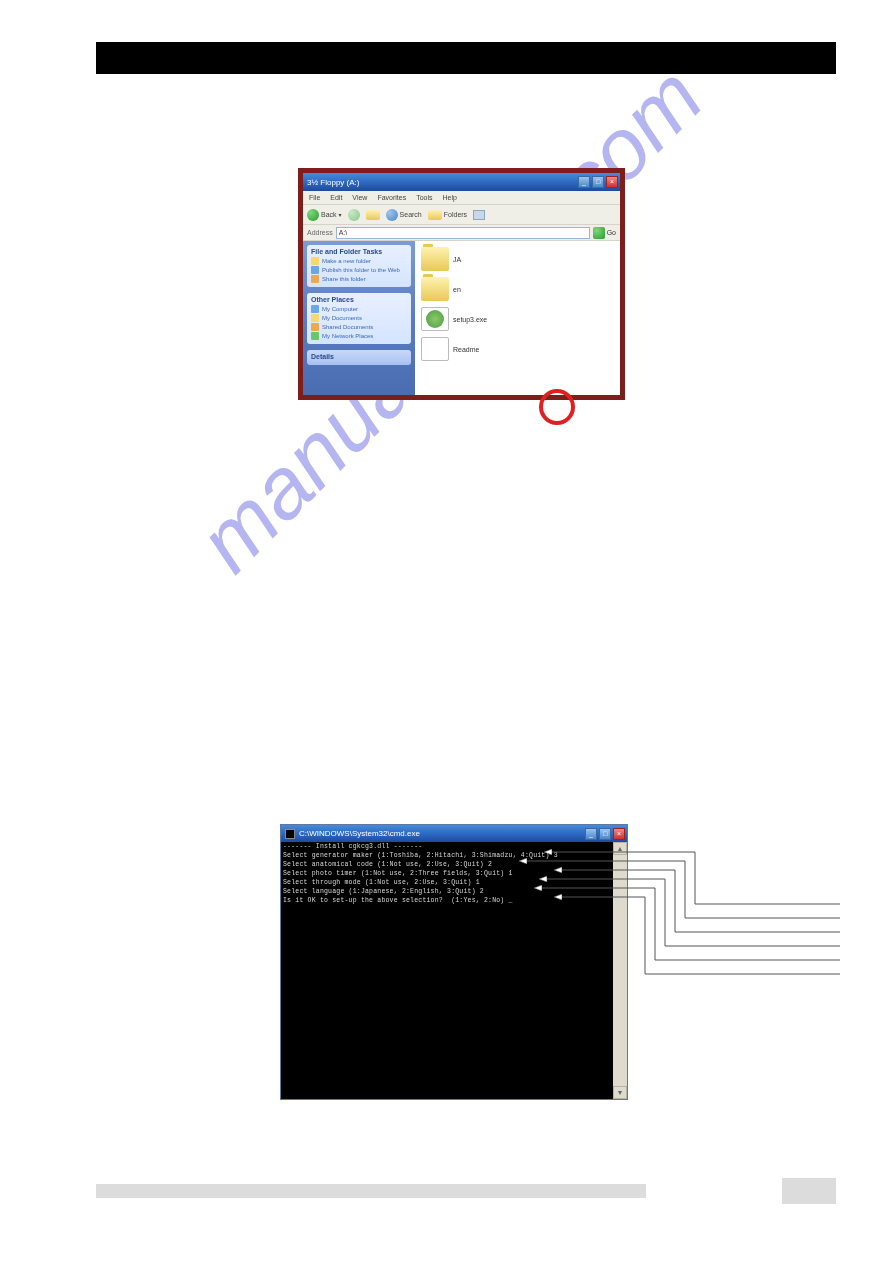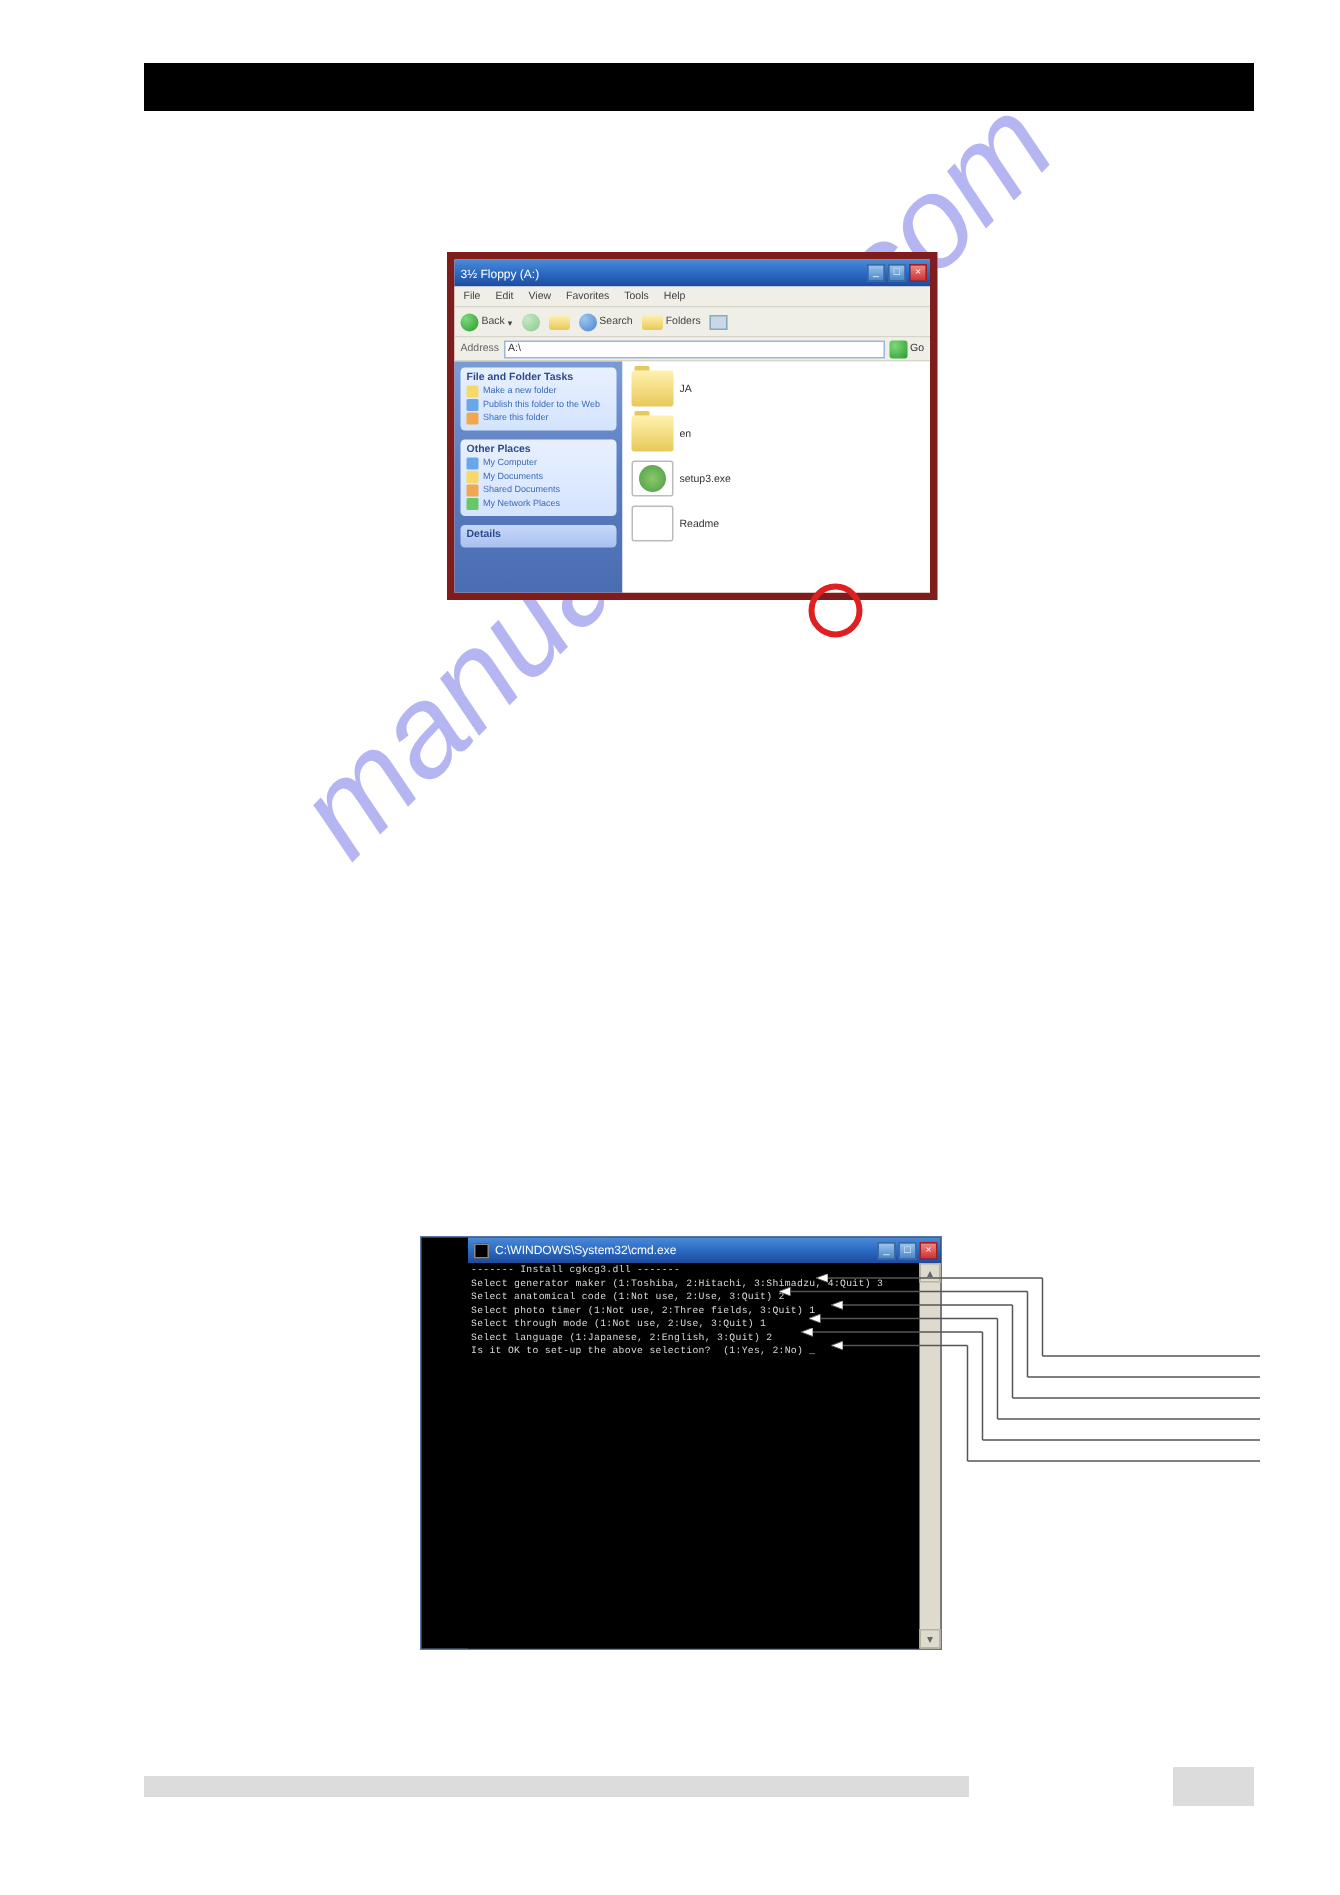--- a/index.html
+++ b/index.html
@@ -248,21 +248,20 @@
   }
   
   .cmd-window {
     position: absolute;
     top: 824px;
     left: 280px;
     width: 348px;
     height: 276px;
     background: #000;
     border: 1px solid #5a7aa5;
-    padding-left: 31px;
   }
   .cmd-titlebar {
     height: 17px;
     background: linear-gradient(to bottom, #4a8ad6, #2c6bc4, #1e4a9c);
     display: flex;
     align-items: center;
     color: #fff;
     font-size: 8px;
     padding-left: 4px;
   }

